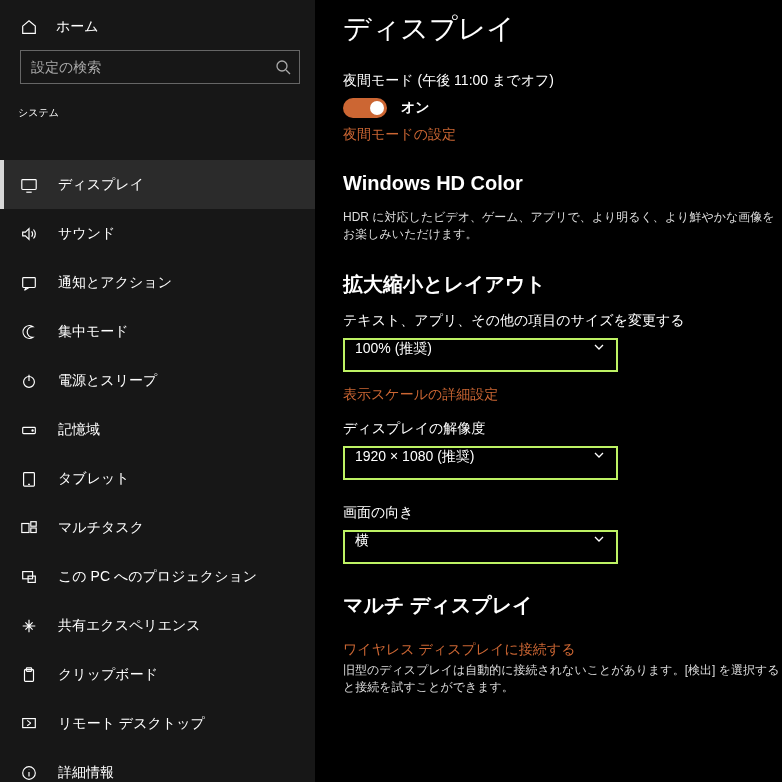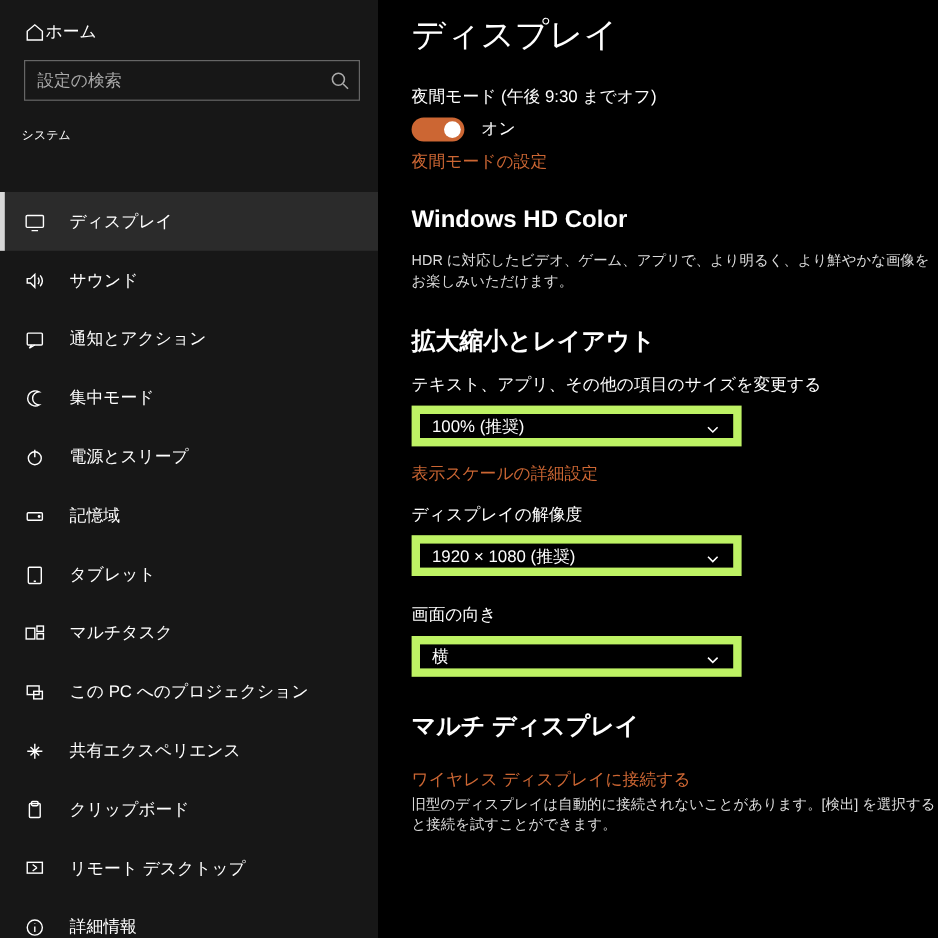--- a/index.html
+++ b/index.html
@@ -20,20 +20,21 @@
   .main {
     flex: 1;
     background: #000;
     padding: 10px 0 0 28px;
     position: relative;
   }
   .home-row {
     display: flex;
     align-items: center;
     padding: 8px 18px 14px 20px;
+    gap: 18px;
     cursor: pointer;
   }
   .search-wrap { padding: 0 15px 10px 0; margin-left: 20px; }
   .search-box {
     border: 1px solid #666;
     display: flex;
     align-items: center;
     height: 34px;
     padding: 0 8px 0 10px;
   }
@@ -76,37 +77,37 @@
     font-weight: 400;
     margin-bottom: 24px;
   }
   .section-title {
     font-size: 20px;
     margin: 28px 0 14px 0;
   }
   .sub-label { font-size: 14px; margin: 10px 0 8px 0; color:#fff;}
   .small-text { font-size: 12px; color: #ddd; margin: 6px 0; }
   .link { color: #cc6633; font-size: 14px; cursor: pointer; margin-top: 8px; display:inline-block;}
-  .toggle-row { display: flex; align-items: center; gap: 14px; margin-top:6px;}
+  .toggle-row { display: flex; align-items: center; gap: 14px; margin-top:6px;font-weight:bold;}
   .toggle {
     width: 44px; height: 20px; border-radius: 10px;
     background: #cc6633; position: relative; cursor: pointer;
   }
   .toggle::after {
     content: "";
     position: absolute; right: 3px; top: 3px;
     width: 14px; height: 14px; border-radius: 50%;
     background: #fff;
   }
   .select-box {
-    border: 7px solid #bef264;
+    border: 2px solid #bef264;
     width: 275px;
     height: 34px;
     display: flex;
-    align-items: flex-end;
+    align-items: flex-start;
     padding: 0 10px;
     justify-content: space-between;
     cursor: pointer;
     margin: 6px 0;
   }
   .chev { width:14px; height:14px; }
 </style>
 </head>
 <body>
 
@@ -249,21 +250,21 @@
           </svg>
         </span>
       <span>詳細情報</span>
     </li>
   </ul>
 </div>
 
 <div class="main">
   <h1 class="page-title">ディスプレイ</h1>
 
-  <div class="sub-label">夜間モード (午後 9:30 までオフ)</div>
+  <div class="sub-label">夜間モード (午後 11:00 までオフ)</div>
   <div class="toggle-row">
     <div class="toggle"></div>
     <span>オン</span>
   </div>
   <a class="link">夜間モードの設定</a>
 
   <h2 class="section-title">Windows HD Color</h2>
   <div class="small-text">HDR に対応したビデオ、ゲーム、アプリで、より明るく、より鮮やかな画像をお楽しみいただけます。</div>
 
   <h2 class="section-title">拡大縮小とレイアウト</h2>

